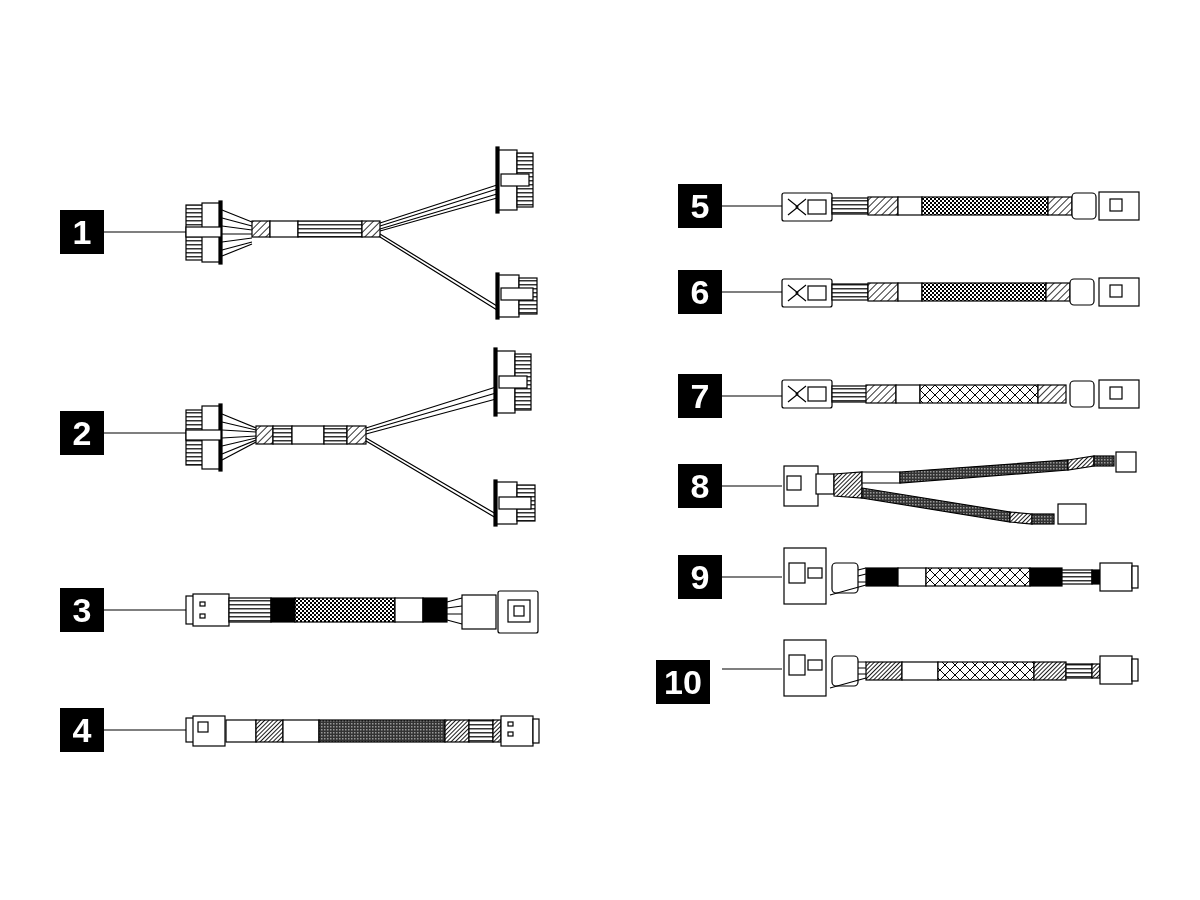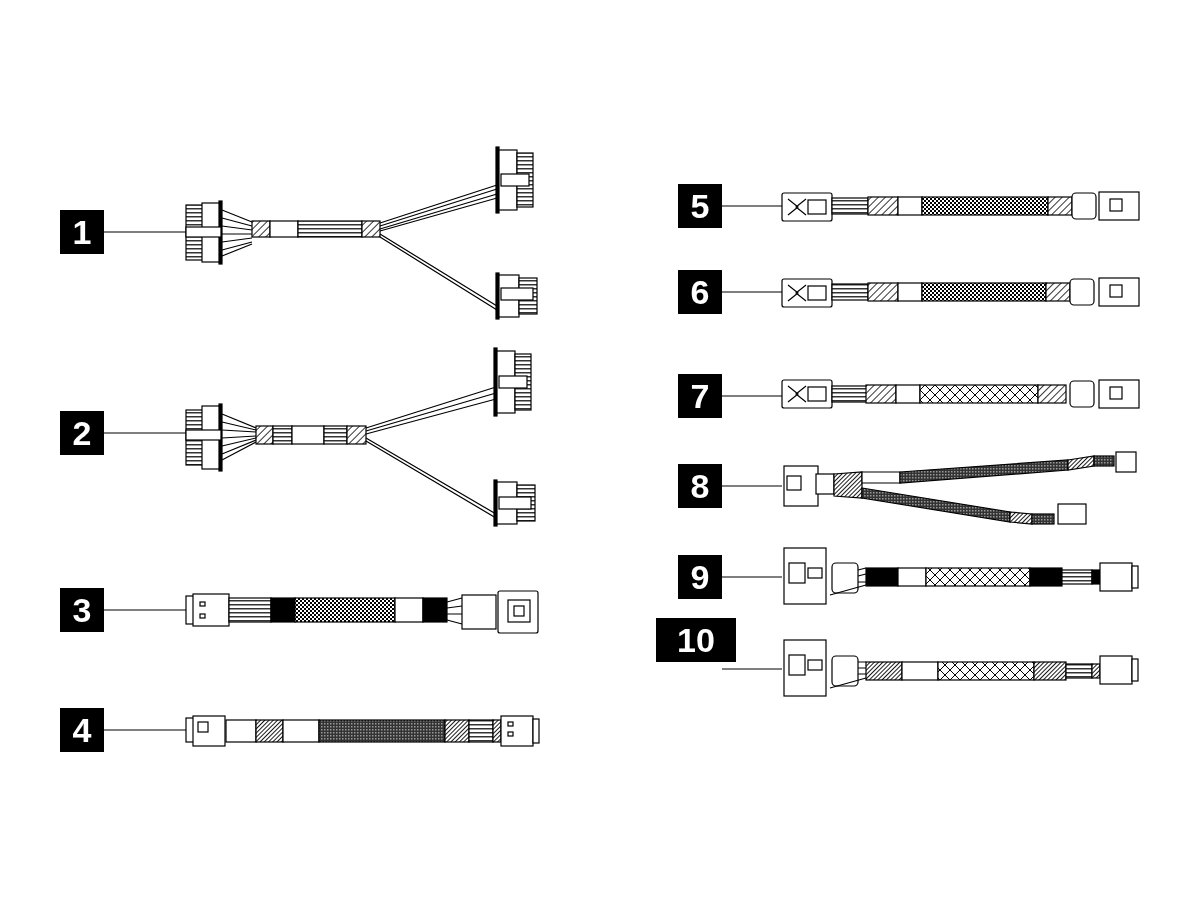--- a/index.html
+++ b/index.html
@@ -13,21 +13,21 @@
 
 <div class="callout" style="left:60px;top:210px;width:44px;">1</div>
 <div class="callout" style="left:60px;top:411px;width:44px;">2</div>
 <div class="callout" style="left:60px;top:588px;width:44px;">3</div>
 <div class="callout" style="left:60px;top:708px;width:44px;">4</div>
 <div class="callout" style="left:678px;top:184px;width:44px;">5</div>
 <div class="callout" style="left:678px;top:270px;width:44px;">6</div>
 <div class="callout" style="left:678px;top:374px;width:44px;">7</div>
 <div class="callout" style="left:678px;top:464px;width:44px;">8</div>
 <div class="callout" style="left:678px;top:555px;width:44px;">9</div>
-<div class="callout" style="left:656px;top:618px;width:80px;">10</div>
+<div class="callout" style="left:656px;top:660px;width:54px;">10</div>
 
 <svg class="art" width="1200" height="900" viewBox="0 0 1200 900">
   <defs>
     <pattern id="hatch" width="5" height="5" patternUnits="userSpaceOnUse" patternTransform="rotate(45)">
       <rect width="5" height="5" fill="#fff"></rect>
         <line x1="0" y1="0" x2="0" y2="5" stroke="#000" stroke-width="1.6"></line>
     </pattern>
     <pattern id="hatchdark" width="3" height="3" patternUnits="userSpaceOnUse" patternTransform="rotate(45)">
       <rect width="3" height="3" fill="#fff"></rect>
         <line x1="0" y1="0" x2="0" y2="3" stroke="#000" stroke-width="1.8"></line>

